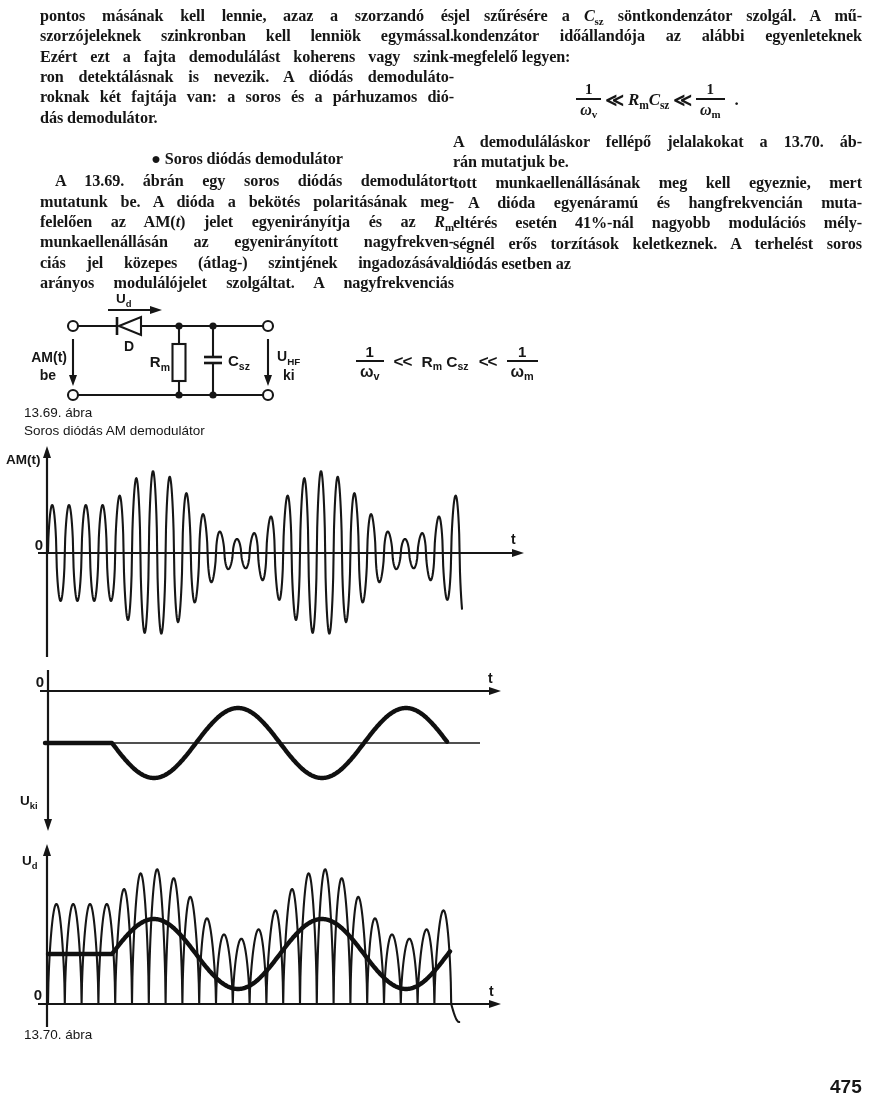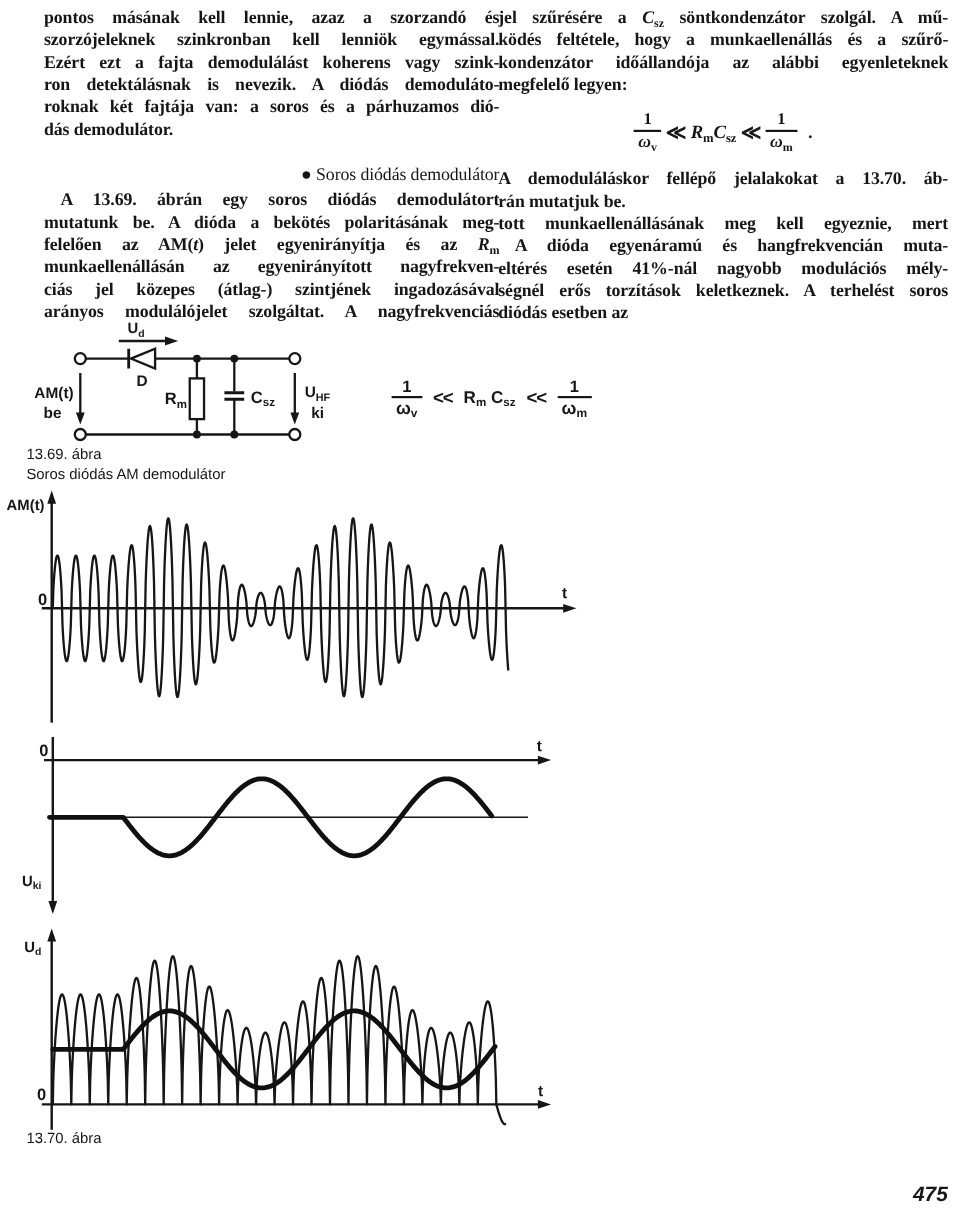--- a/index.html
+++ b/index.html
@@ -7,21 +7,21 @@
     width:872px;height:1104px;position:relative;overflow:hidden;
     background:#ffffff;color:#161616;
     font-family:"Liberation Serif","DejaVu Serif",serif;
   }
   .col{position:absolute;font-size:16.2px;font-weight:700;letter-spacing:-0.1px}
   .line{height:20.33px;overflow:hidden;text-align:justify;text-align-last:justify}
   .line.last{text-align-last:left}
   .line.indent{text-indent:15px}
   sub{font-size:68%;vertical-align:-0.32em;line-height:0}
   i{font-style:italic}
-  .hline{margin:21px 0 2px;font-weight:400;text-align:right;height:20.33px}
+  .hline{margin:21px 0 2px;font-weight:700;text-align:center;height:20.33px}
   .rc-formula{display:flex;justify-content:center;align-items:center;gap:3px;
     margin:9px 0 10px;font-size:17px;font-weight:700;height:46px}
   .frac{display:inline-flex;flex-direction:column;align-items:center;line-height:1}
   .frac .num{padding:0 2px 1px;font-size:15px}
   .frac .den{border-top:2px solid currentColor;padding:2px 4px 0;font-size:16px}
   .rc-formula .rel{font-size:18px;padding:0 1px}
   .rc-formula .dot{margin-left:7px;align-self:center}
   .mid-formula{position:absolute;left:356px;top:340px;display:flex;align-items:center;gap:10px;
     font-family:"Liberation Sans","DejaVu Sans",sans-serif;font-weight:700;font-size:15.5px;height:44px}
   .mid-formula .frac .den{border-top:2.4px solid currentColor}
@@ -32,21 +32,21 @@
   .carrier{fill:none;stroke:#161616;stroke-width:2.1;stroke-linejoin:round;stroke-linecap:round}
   .thick{fill:none;stroke:#101010;stroke-width:4.4;stroke-linejoin:round;stroke-linecap:round}
   .axis{stroke:#161616;stroke-width:2.2;fill:none}
   .thin{stroke:#161616;stroke-width:1.4;fill:none}
   .ah{fill:#161616;stroke:none}
   svg text{font-family:"Liberation Sans","DejaVu Sans",sans-serif;font-weight:700;fill:#161616}
   .wire{stroke:#161616;stroke-width:2.1;fill:none}
   .comp{stroke:#161616;stroke-width:2.1;fill:#ffffff}
   .dot-j{fill:#161616;stroke:none}
   .pagenum{position:absolute;left:830px;top:1076px;font-family:"Liberation Sans","DejaVu Sans",sans-serif;
-    font-weight:700;font-style:italic;font-size:19px}
+    font-weight:700;font-size:19px}
 </style>
 </head>
 <body>
 
 <div class="col" style="left:40px;top:7px;width:414px">
   <div>
       <div class="line">pontos másának kell lennie, azaz a szorzandó és</div>
       <div class="line">szorzójeleknek szinkronban kell lenniök egymással.</div>
       <div class="line">Ezért ezt a fajta demodulálást koherens vagy szink-</div>
       <div class="line">ron detektálásnak is nevezik. A diódás demoduláto-</div>
@@ -60,21 +60,20 @@
       <div class="line">felelően az AM(<i>t</i>) jelet egyenirányítja és az <i>R</i><sub>m</sub></div>
       <div class="line">munkaellenállásán az egyenirányított nagyfrekven-</div>
       <div class="line">ciás jel közepes (átlag-) szintjének ingadozásával</div>
       <div class="line">arányos modulálójelet szolgáltat. A nagyfrekvenciás</div>
     </div>
 </div>
 
 <div class="col" style="left:453px;top:7px;width:409px">
   <div>
       <div class="line">jel szűrésére a <i>C</i><sub>sz</sub> söntkondenzátor szolgál. A mű-</div>
-      <div class="line">ködés feltétele, hogy a munkaellenállás és a szűrő-</div>
       <div class="line">kondenzátor időállandója az alábbi egyenleteknek</div>
       <div class="line last">megfelelő legyen:</div>
     </div>
   <div class="rc-formula">
     <span class="frac">
       <span class="num">1</span>
       <span class="den"><i>ω</i><sub>v</sub></span>
     </span>
     <span class="rel">≪</span>
     <span class="mid"><i>R</i><sub>m</sub><i>C</i><sub>sz</sub></span>

